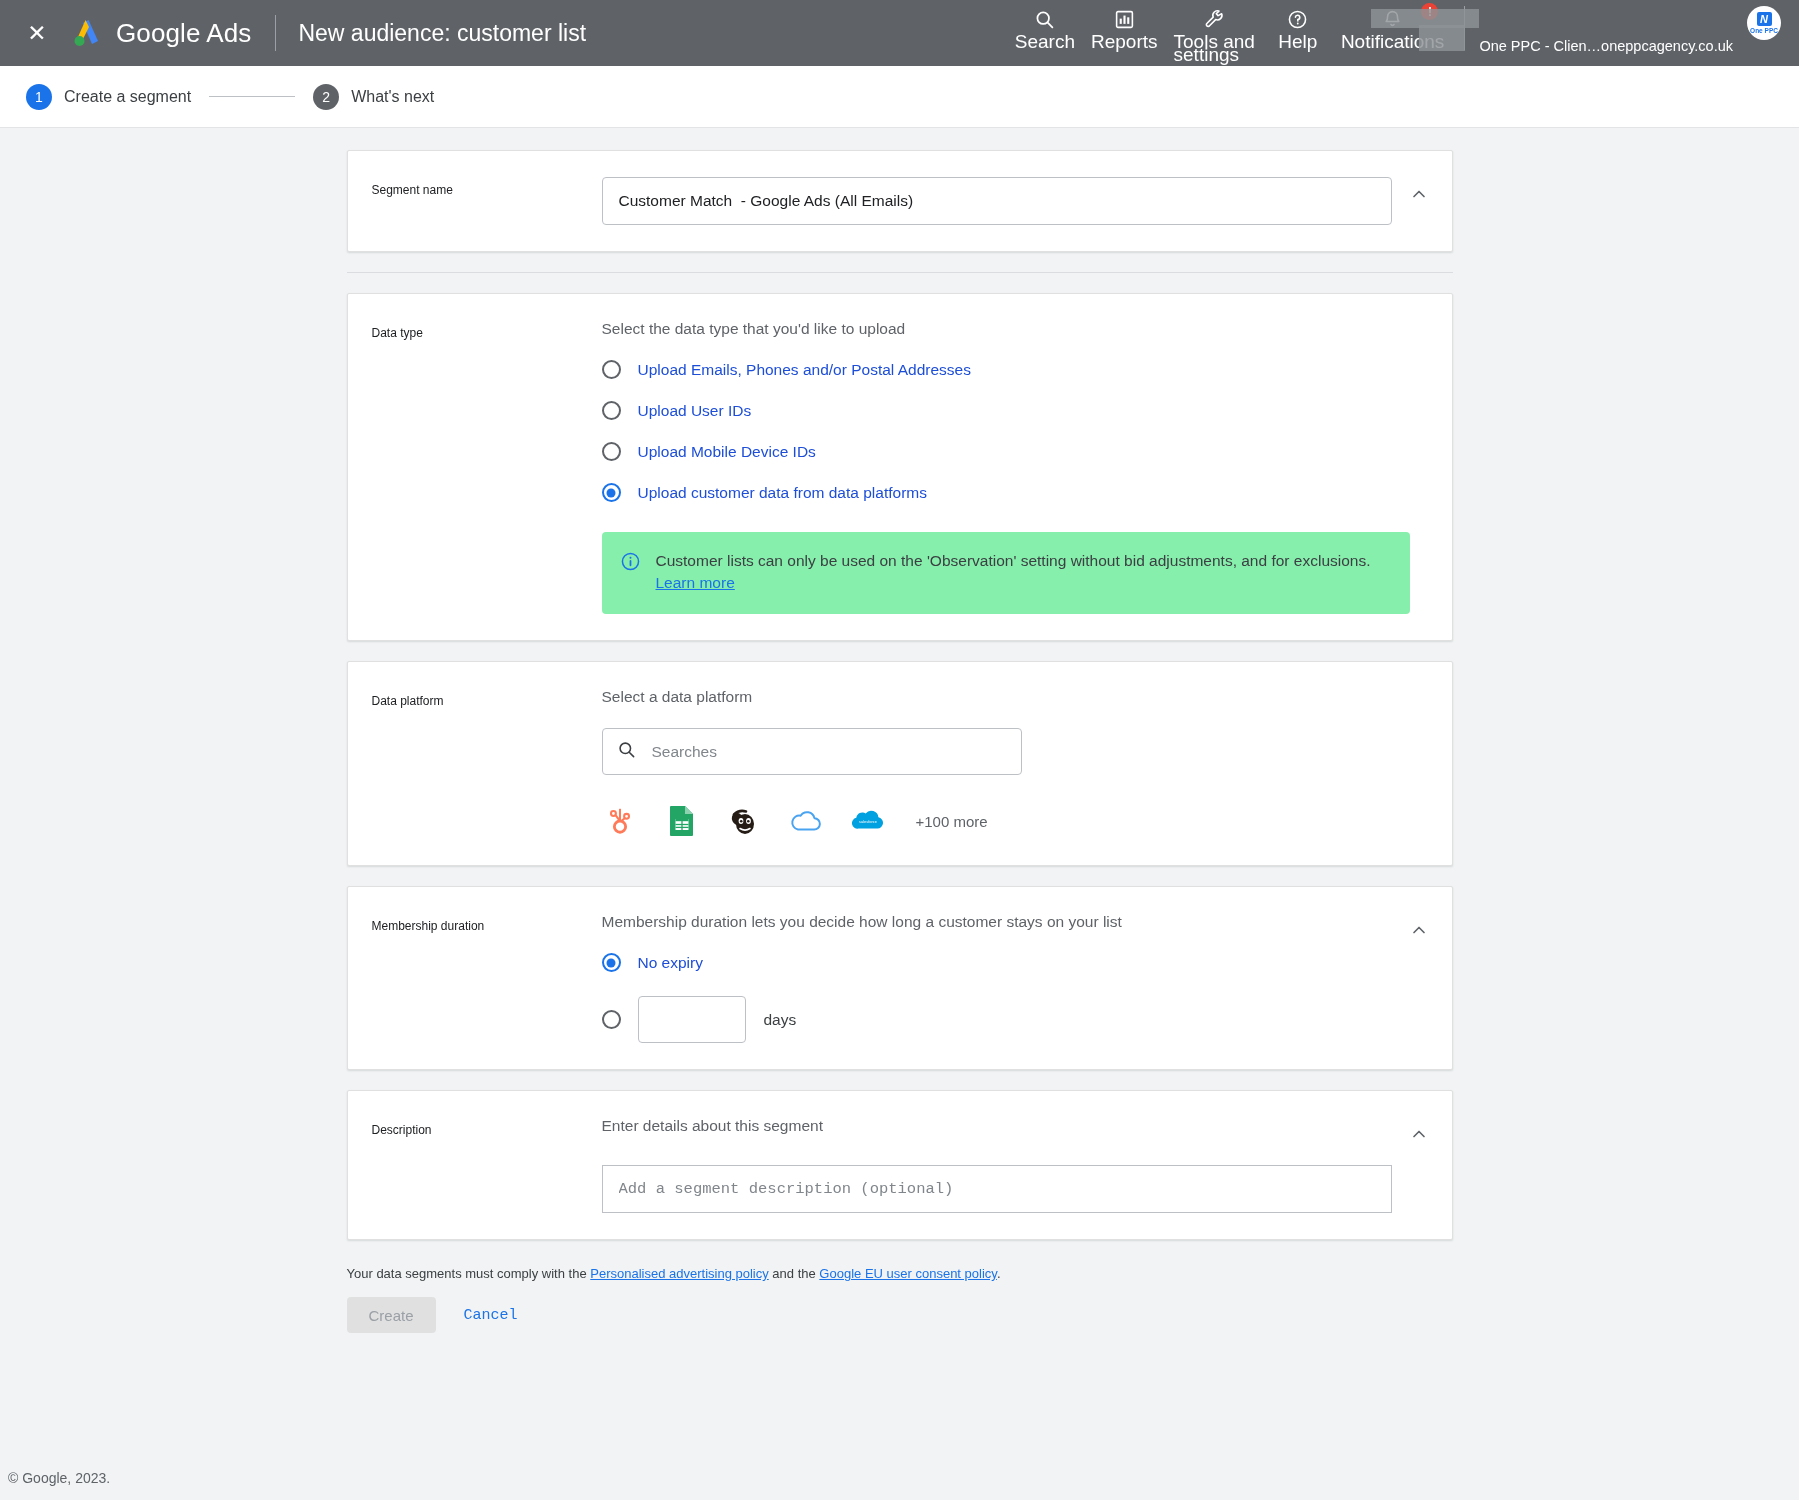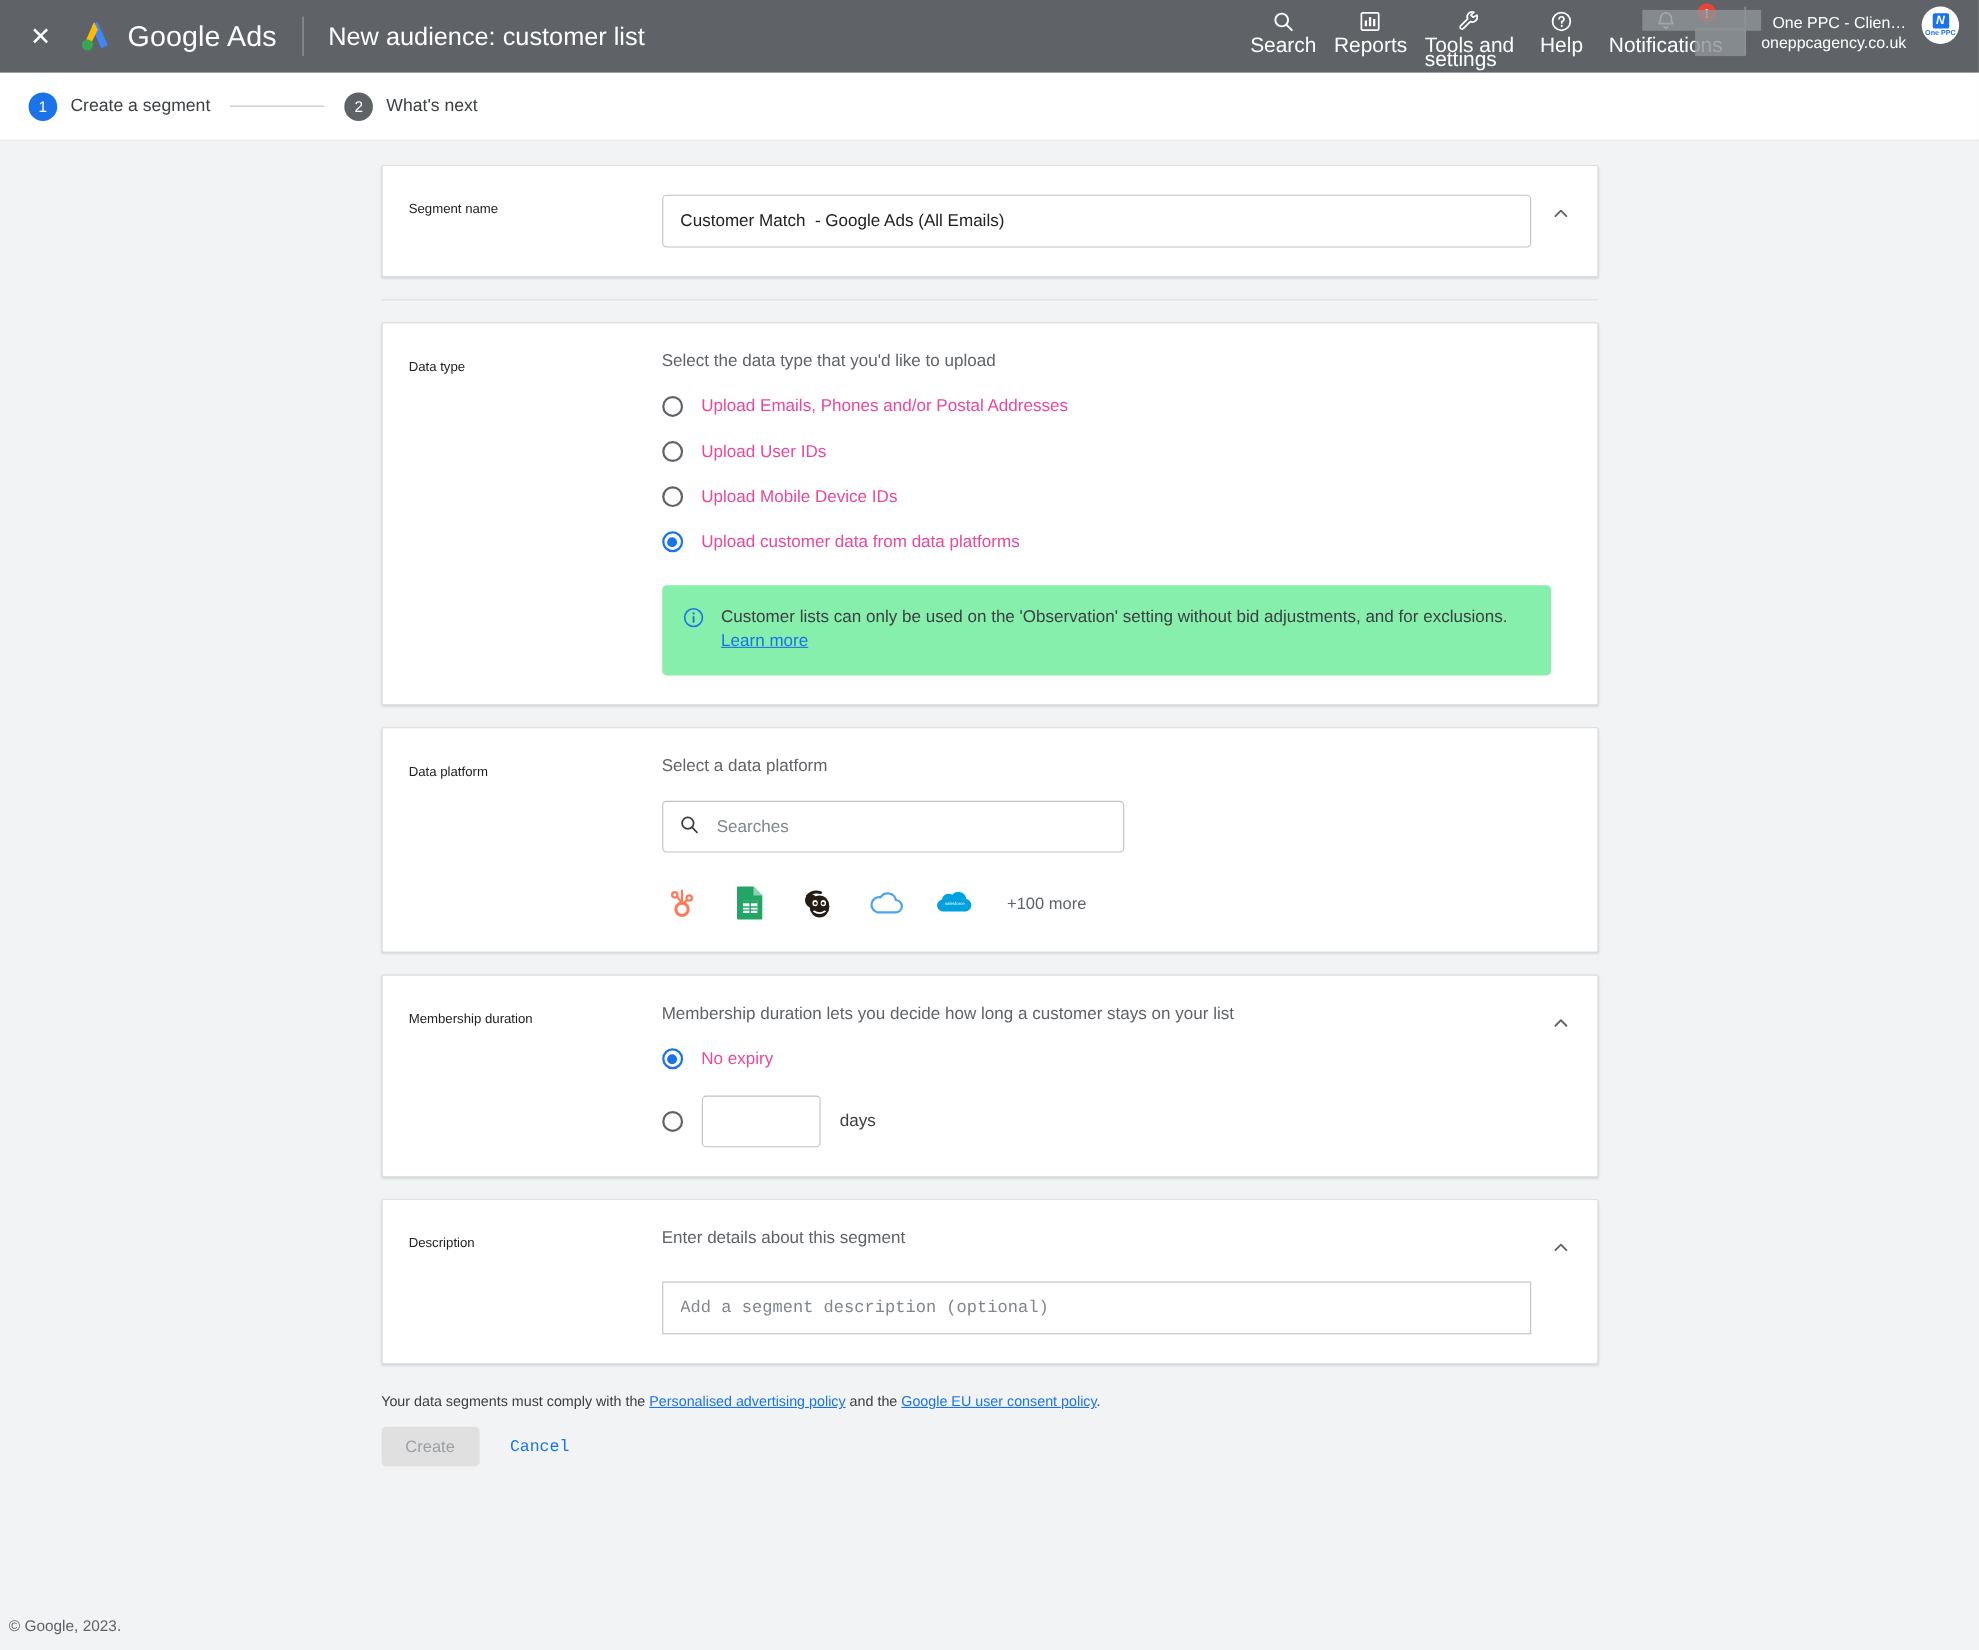--- a/index.html
+++ b/index.html
@@ -80,21 +80,21 @@
     font-weight: bold;
     display: flex; align-items: center; justify-content: center;
     line-height: 1;
   }
   .acct-divider {
     width: 1px; height: 44px;
     background: #9aa0a6;
     margin: 0 14px 0 12px;
   }
   .acct-block {
-    display: flex; flex-direction: column;
+    display: flex; flex-direction: row;
     align-items: flex-end;
     justify-content: center;
     height: 50px;
     font-size: 14.5px;
     line-height: 19px;
     position: relative;
     padding-right: 10px;
   }
   .redact {
     position: absolute;
@@ -236,21 +236,21 @@
     position: absolute;
     left: 50%; top: 50%;
     transform: translate(-50%,-50%);
     width: 9px; height: 9px;
     border-radius: 50%;
     background: #1a73e8;
   }
   .radio-label {
     margin-left: 17px;
     font-size: 15.5px;
-    color: #ec4899;
+    color: #1d4ed8;
   }
 
   
   .info-banner {
     margin-top: 30px;
     background: #86efac;
     border-radius: 4px;
     display: flex;
     padding: 18px 20px 20px 18px;
     width: 808px;

